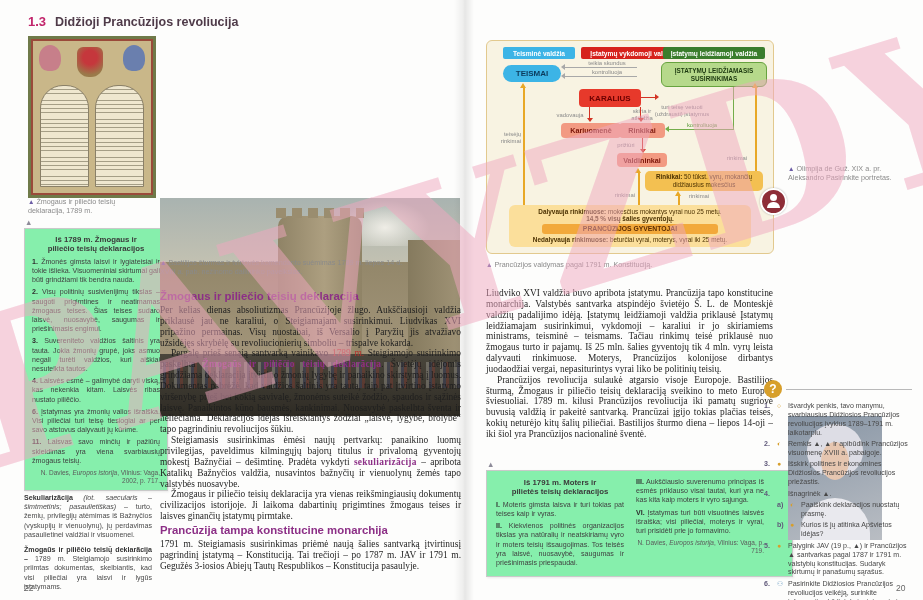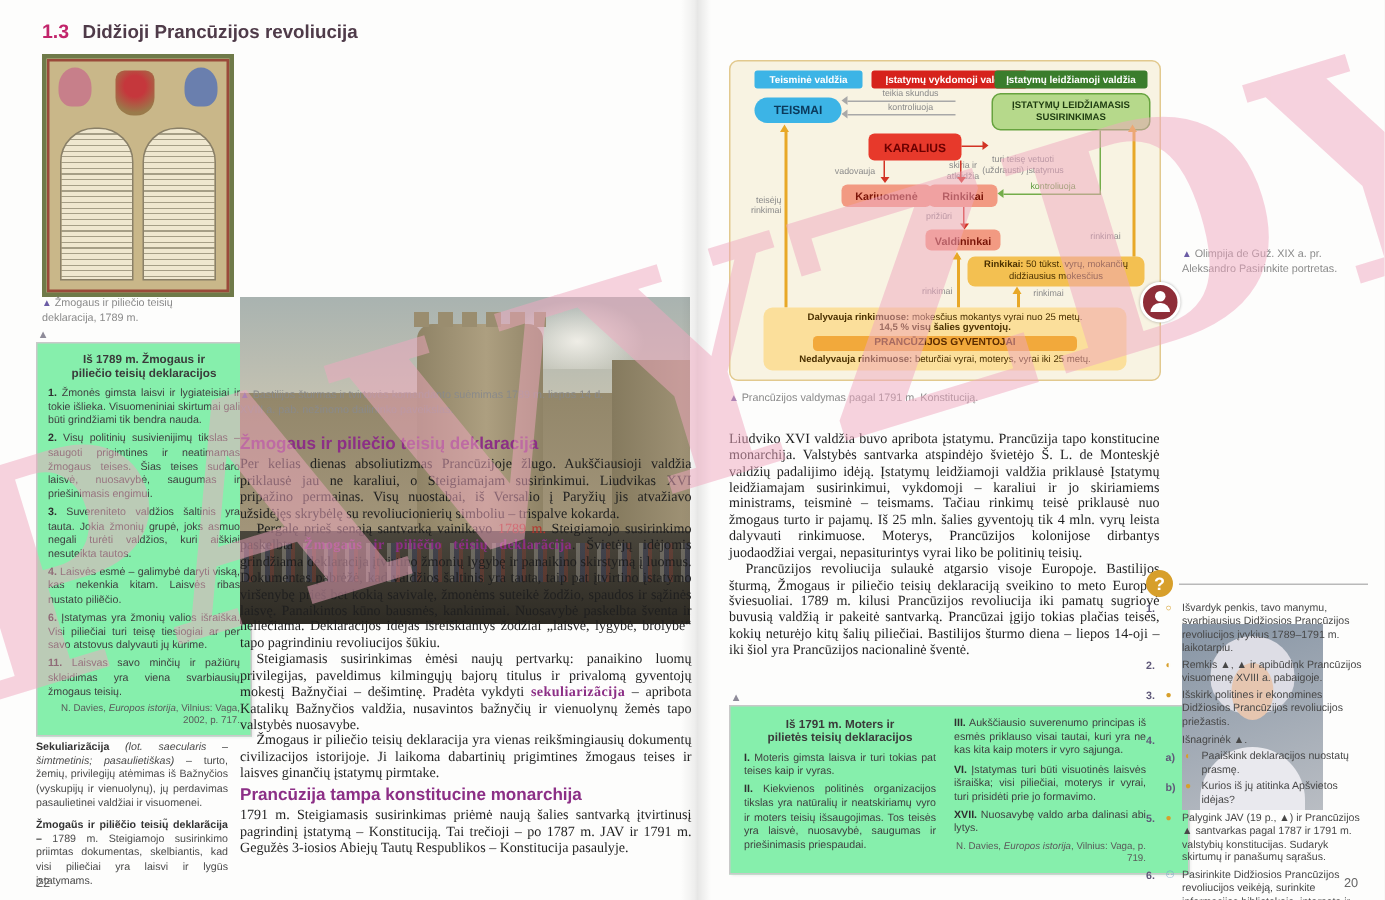--- a/index.html
+++ b/index.html
@@ -222,21 +222,20 @@
   <div class="abs srcbox" style="left:486px;top:470px;width:287px;padding:7px 9px 5px">
     <div style="display:flex;gap:12px">
       <div style="width:128px">
         <div class="bx-title"><span>Iš 1791 m. Moters ir</span><br><span>pilietės teisių deklaracijos</span></div>
         <div class="bx-item"><b>I.</b> <span>Moteris gimsta laisva ir turi tokias pat teises kaip ir vyras.</span></div>
         <div class="bx-item"><b>II.</b> <span>Kiekvienos politinės organizacijos tikslas yra natūralių ir neatskiriamų vyro ir moters teisių išsaugojimas. Tos teisės yra laisvė, nuosavybė, saugumas ir priešinimasis priespaudai.</span></div>
       </div>
       <div style="width:128px">
         <div class="bx-item"><b>III.</b> <span>Aukščiausio suverenumo principas iš esmės priklauso visai tautai, kuri yra ne kas kita kaip moters ir vyro sąjunga.</span></div>
         <div class="bx-item"><b>VI.</b> <span>Įstatymas turi būti visuotinės laisvės išraiška; visi piliečiai, moterys ir vyrai, turi prisidėti prie jo formavimo.</span></div>
-        <div class="bx-item"><b>XVII.</b> <span>Nuosavybę valdo arba dalinasi abi lytys.</span></div>
         <div class="bx-src"><span>N. Davies, </span><i>Europos istorija</i><span>, Vilnius: Vaga, p. 719.</span></div>
       </div>
     </div>
   </div>
 
   <div class="abs art" style="left:788px;top:36px;width:94px;height:124px;background:linear-gradient(160deg,#8795a5,#b9bdc3)">
     <div class="abs" style="left:19px;top:8px;width:56px;height:52px;background:#dddde5;border-radius:50% 50% 45% 45%"></div>
     <div class="abs" style="left:33px;top:26px;width:28px;height:38px;background:#e6c6b0;border-radius:50%"></div>
     <div class="abs" style="left:12px;bottom:0;width:70px;height:42px;background:#e9e9ee;border-radius:35px 35px 0 0"></div>
   </div>

